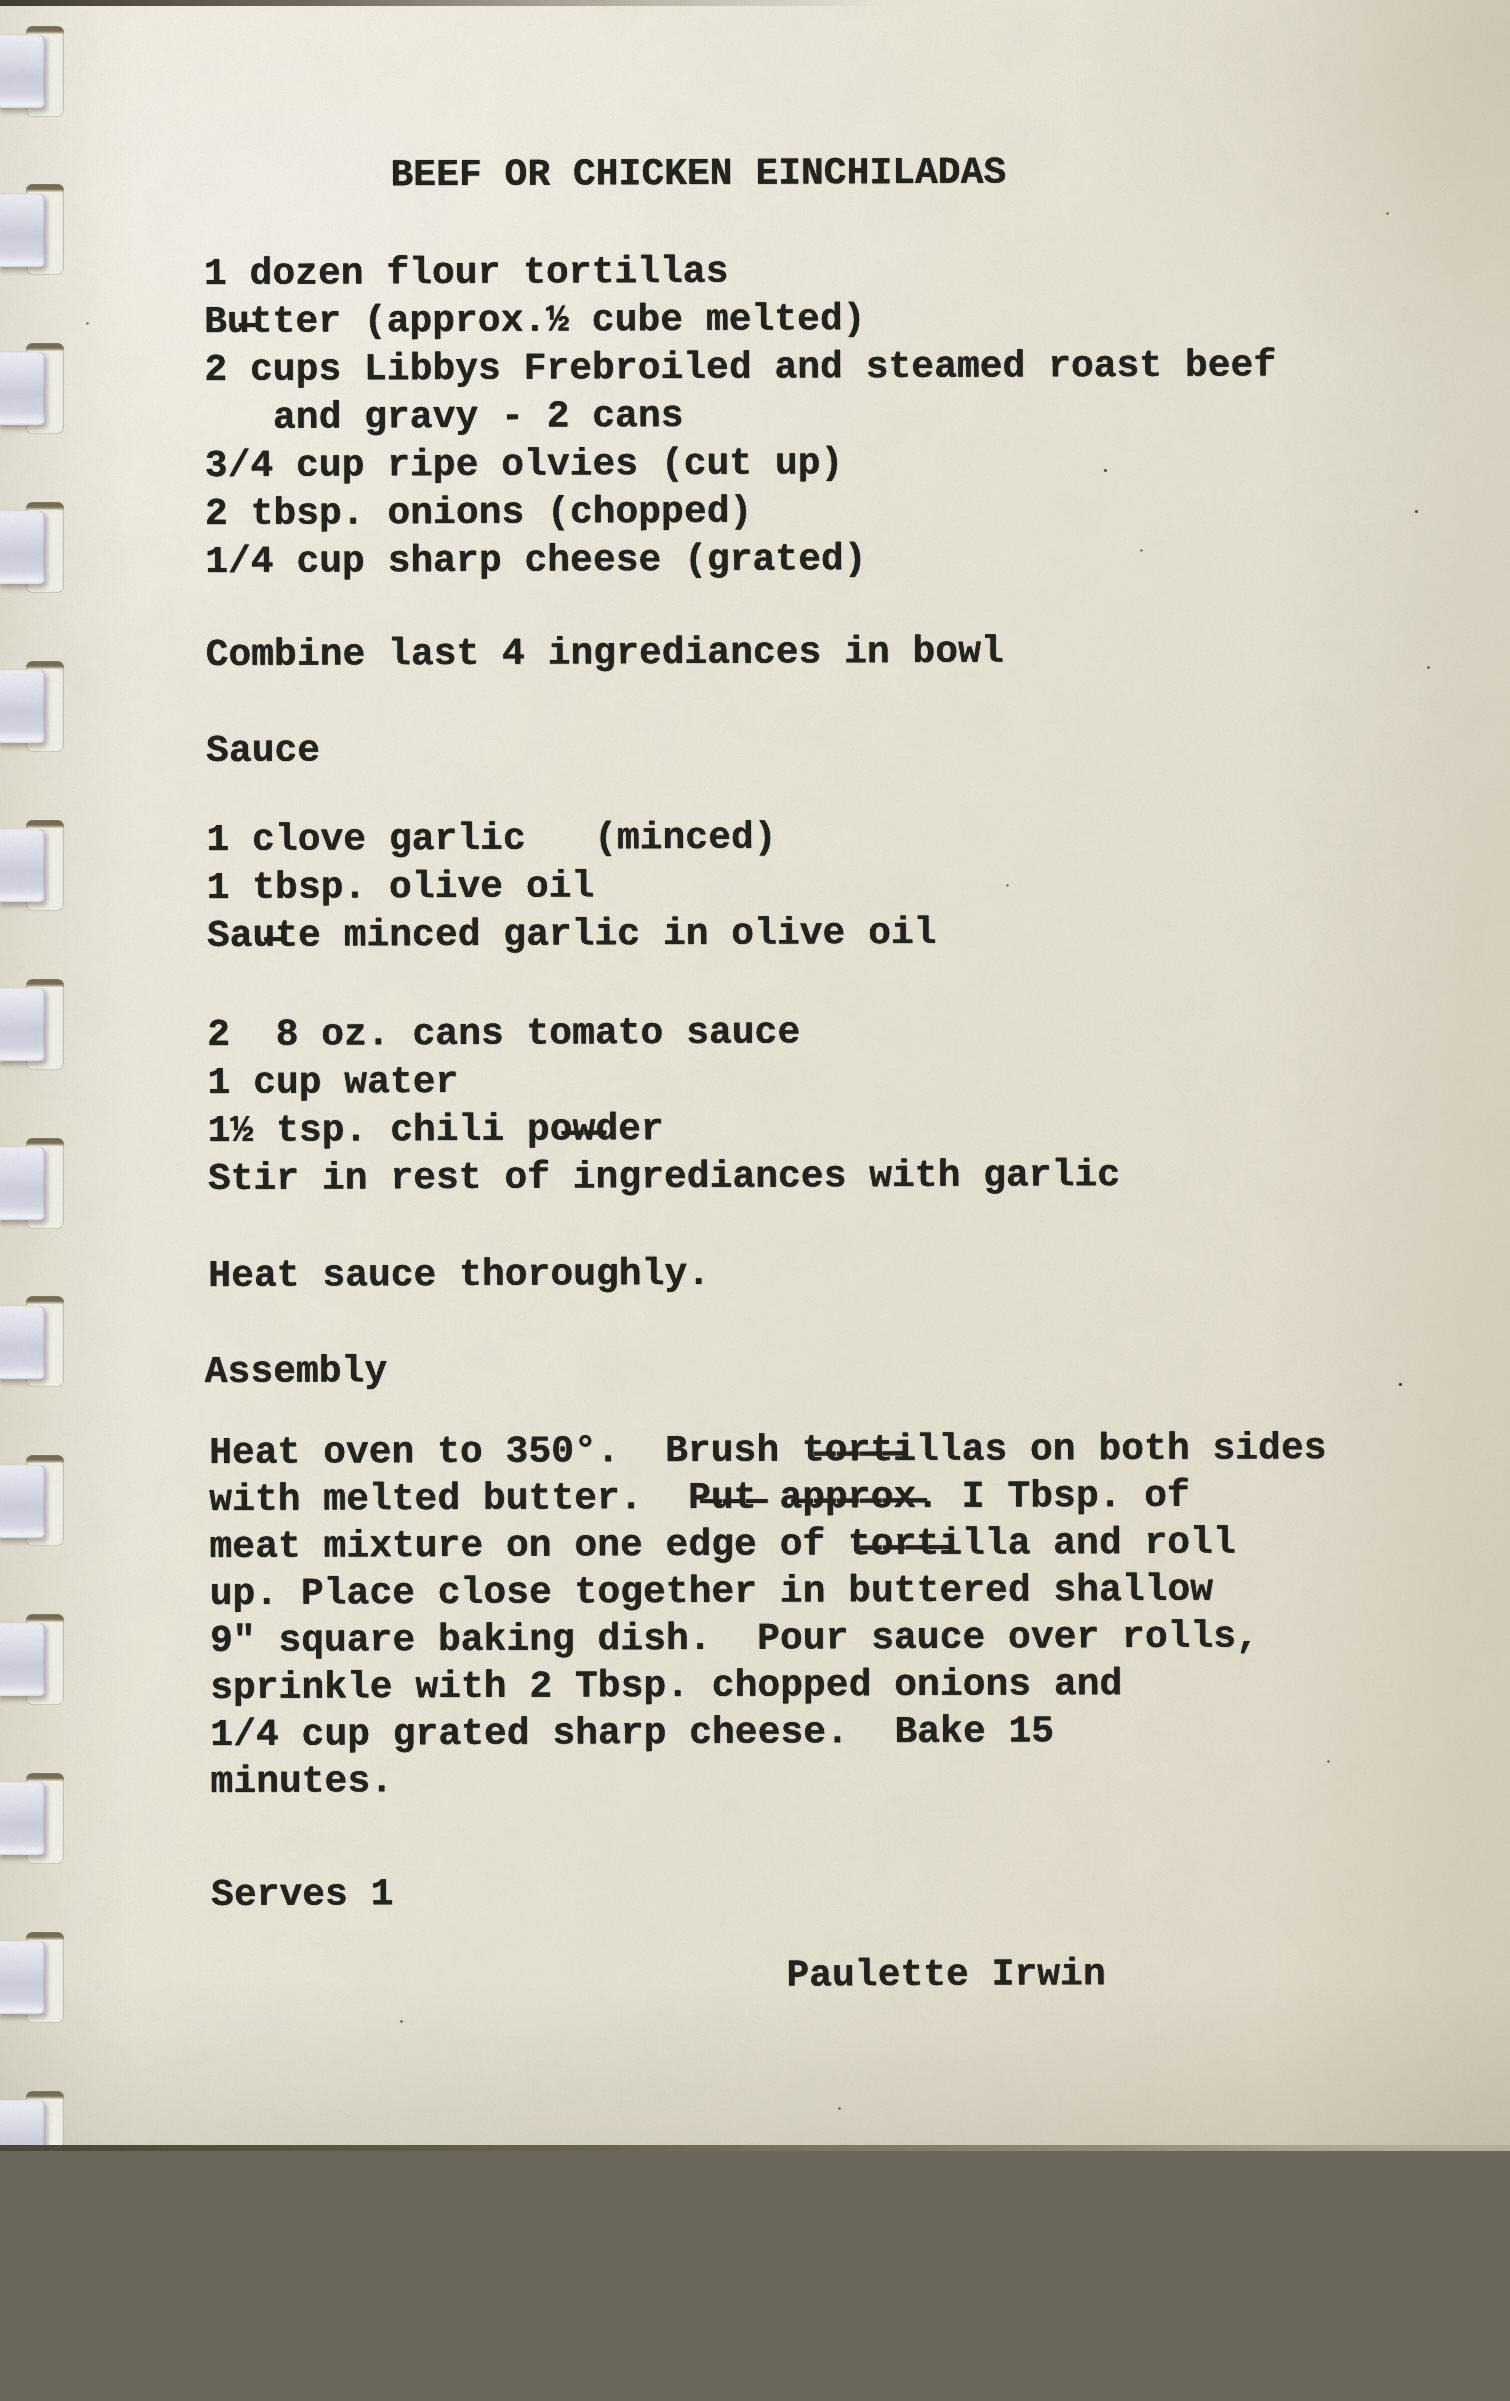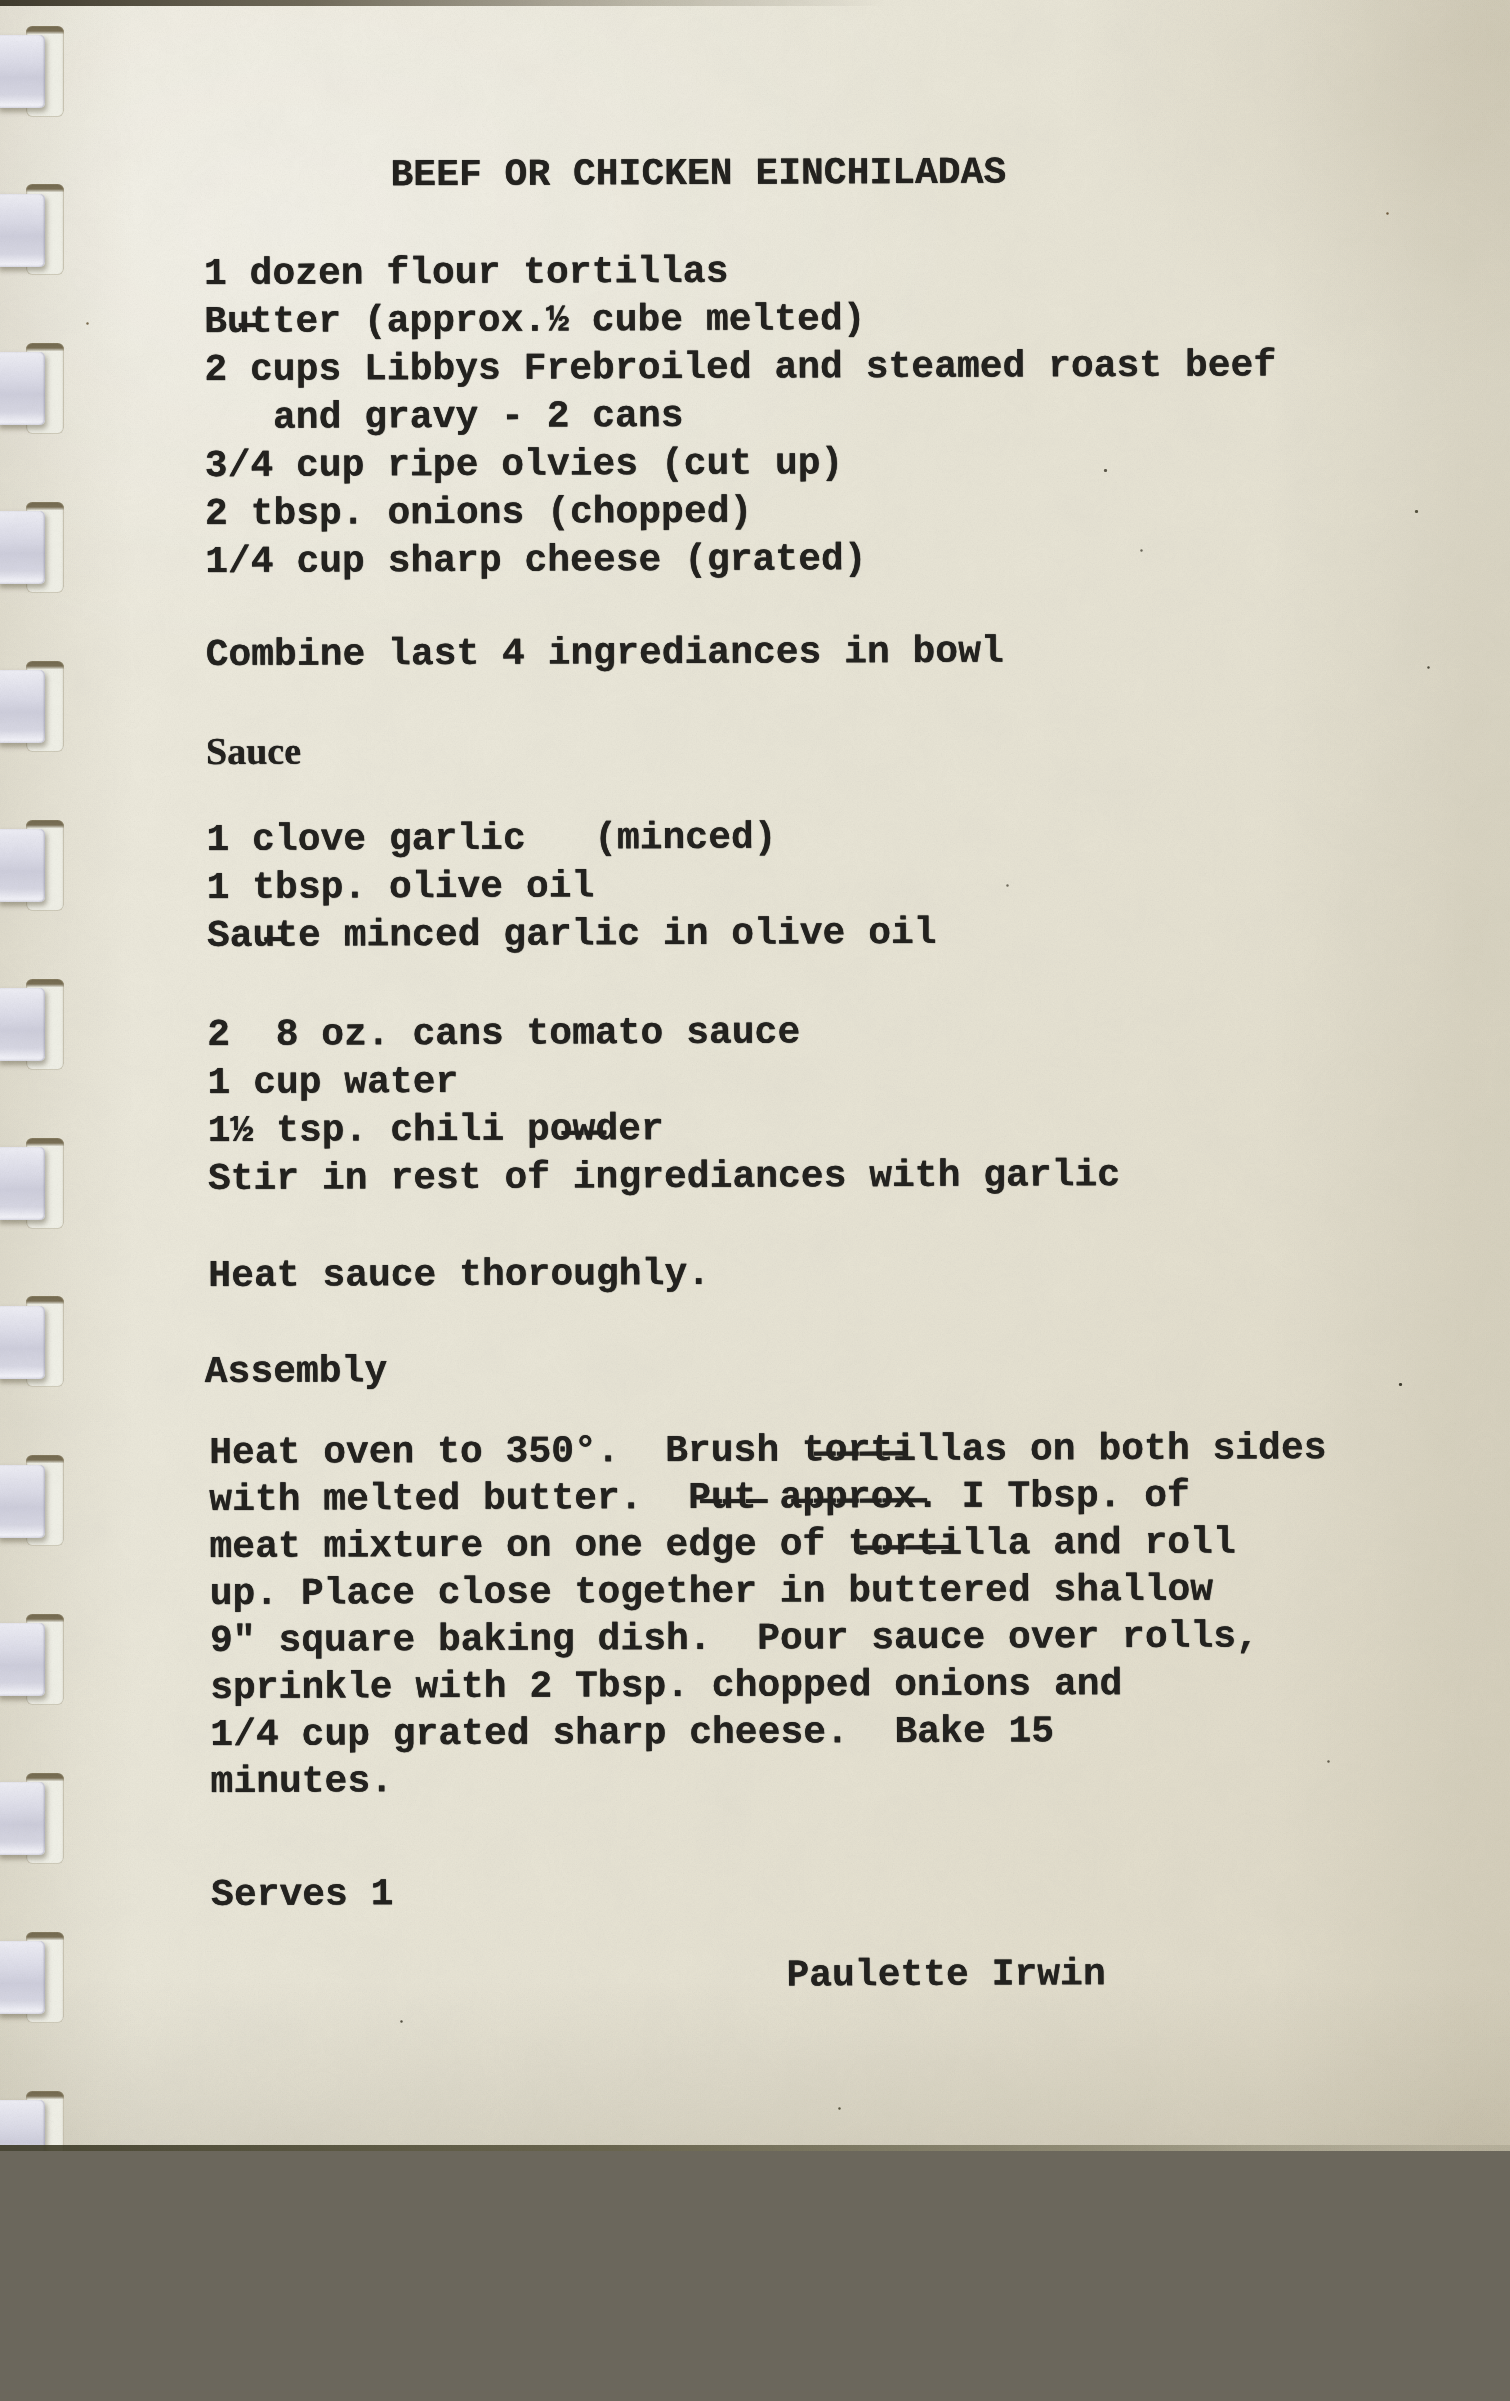--- a/index.html
+++ b/index.html
@@ -28,21 +28,21 @@
     line-height:48px;
     font-weight:700;
     letter-spacing:0;
     white-space:pre;
     text-shadow:0 0 0.9px rgba(25,24,20,.85), 0.4px 0.4px 0 rgba(25,24,20,.25);
   }
   .tline{height:48px;}
   #recipe-title{left:391px;top:152px;}
   #ingredients-main{left:204px;top:250px;}
   #combine-note{left:204px;top:631px;}
-  #sauce-heading{left:204px;top:727px;font-family:Liberation Serif, serif;}
+  #sauce-heading{left:204px;top:727px;}
   #sauce-ingredients-a{left:204px;top:816px;}
   #sauce-ingredients-b{left:204px;top:1011px;}
   #sauce-note{left:204px;top:1252px;}
   #assembly-heading{left:200px;top:1348px;}
   #assembly-steps{left:204px;top:1429px;line-height:47px;}
   #assembly-steps .tline{height:47px;}
   #serves-note{left:204px;top:1871px;}
   #attribution{left:779px;top:1954px;}
   #page-number{left:670px;top:2338px;font-size:33px;letter-spacing:1.4px;text-shadow:0 0 1.1px rgba(20,20,18,.9);}
   

